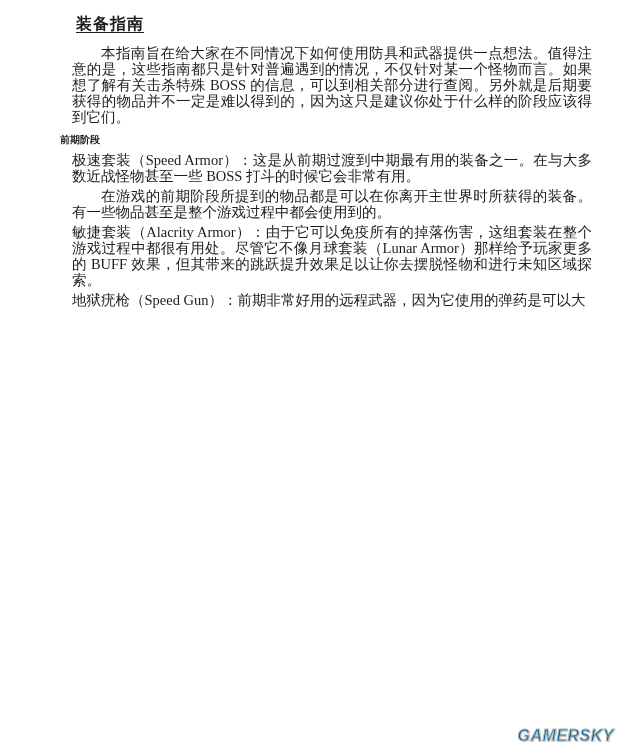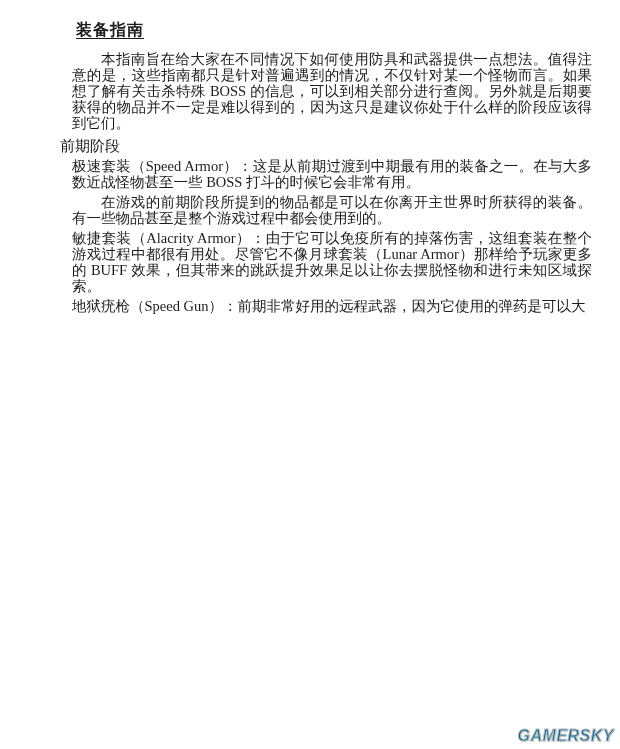--- a/index.html
+++ b/index.html
@@ -12,21 +12,21 @@
     background: #ffffff;
     position: relative;
     overflow: hidden;
     font-family: "Liberation Serif", "DejaVu Serif", serif;
     color: #1c1c1c;
   }
   .page {
     box-sizing: border-box;
     width: 620px;
     height: 749px;
-    padding: 20px 28px 0 60px;
+    padding: 14px 28px 0 60px;
     position: relative;
   }
   .doc-title {
     font-size: 16px;
     font-weight: 600;
     margin: 0 0 10px 16px;
     text-decoration: underline;
     text-underline-offset: 3px;
     letter-spacing: 1px;
   }
@@ -35,22 +35,22 @@
     line-height: 16px;
   }
   .doc-paragraph {
     margin: 2px 0 4px 12px;
     text-align: justify;
   }
   .doc-paragraph.indent {
     text-indent: 2em;
   }
   .doc-heading {
-    font-weight: normal;
-    font-size: 15px;
+    font-weight: bold;
+    font-size: 10px;
     margin: 7px 0 4px 0;
   }
   .watermark {
     position: absolute;
     right: 6px;
     bottom: 4px;
     font-family: "Liberation Sans", "DejaVu Sans", sans-serif;
     font-style: italic;
     font-weight: bold;
     font-size: 16px;

